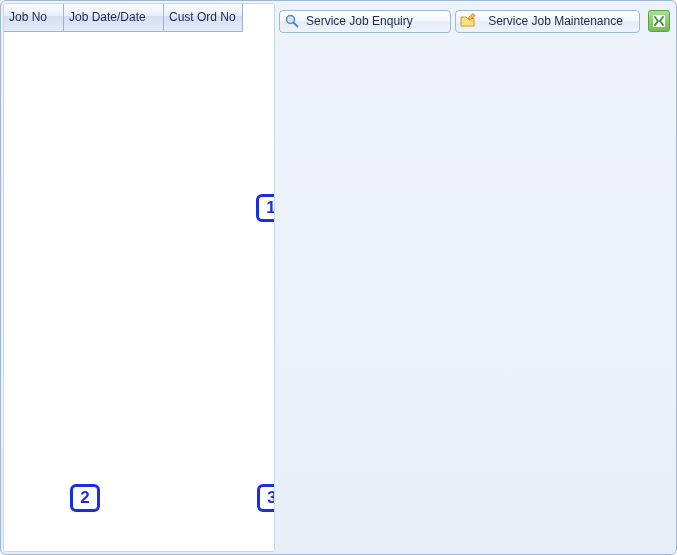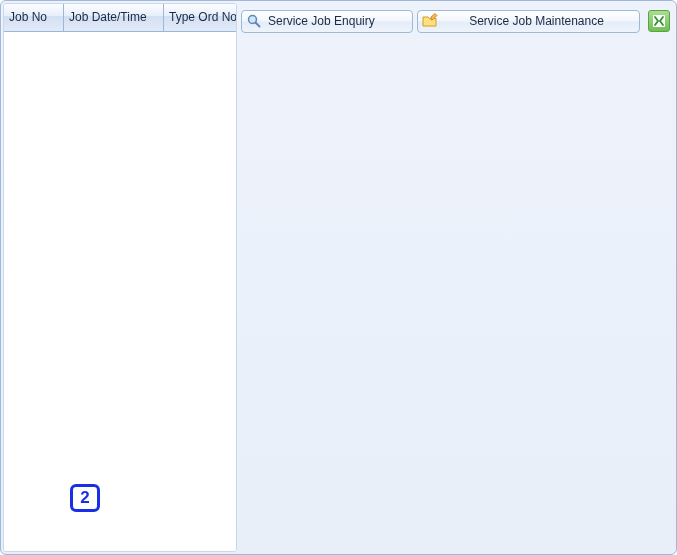--- a/index.html
+++ b/index.html
@@ -125,22 +125,22 @@
   .excel-btn svg { display:block; }
 </style>
 </head>
 <body>
 
 <div class="panel">
 
   <div class="grid-wrapper">
     <div class="grid-header">
       <div class="col" style="width:60px">Job No</div>
-      <div class="col" style="width:100px">Job Date/Time</div>
-      <div class="col" style="width:79px">Type Ord No</div>
+      <div class="col" style="width:100px">Job Date/Date</div>
+      <div class="col" style="width:79px">Cust Ord No</div>
       <div class="filler"></div>
     </div>
     <div class="grid-body">
       <div class="callout" style="left:252px; top:162px;">1</div>
       <div class="callout" style="left:66px;  top:452px;">2</div>
       <div class="callout" style="left:253px; top:452px;">3</div>
       <div class="callout" style="left:633px; top:470px;">4</div>
     </div>
   </div>
 
@@ -148,21 +148,21 @@
     <div class="btn" style="width:172px">
       <span class="icon-slot">
         <svg width="16" height="16" viewBox="0 0 16 16">
           <circle cx="6.5" cy="6.5" r="4" fill="#cfe6fb" stroke="#5f86b9" stroke-width="1.5"></circle>
           <line x1="9.5" y1="9.5" x2="13.5" y2="13.5" stroke="#5f86b9" stroke-width="2" stroke-linecap="round"></line>
         </svg>
       </span>
       <span>Service Job Enquiry</span>
     </div>
 
-    <div class="btn" style="width:223px">
+    <div class="btn" style="width:185px">
       <span class="icon-slot">
         <svg width="16" height="16" viewBox="0 0 16 16">
           <path d="M1 4 L6 4 L7.5 5.5 L14 5.5 L14 13 L1 13 Z" fill="#ffdf7e" stroke="#c9a227" stroke-width="1"></path>
           <path d="M9 4 L13 0.5 L15 2.5 L11 6.5 L9 7 Z" fill="#ffb547" stroke="#c9792b" stroke-width="0.8"></path>
         </svg>
       </span>
       <span style="flex:1; text-align:center;">Service Job Maintenance</span>
     </div>
 
     <div class="spacer"></div>

